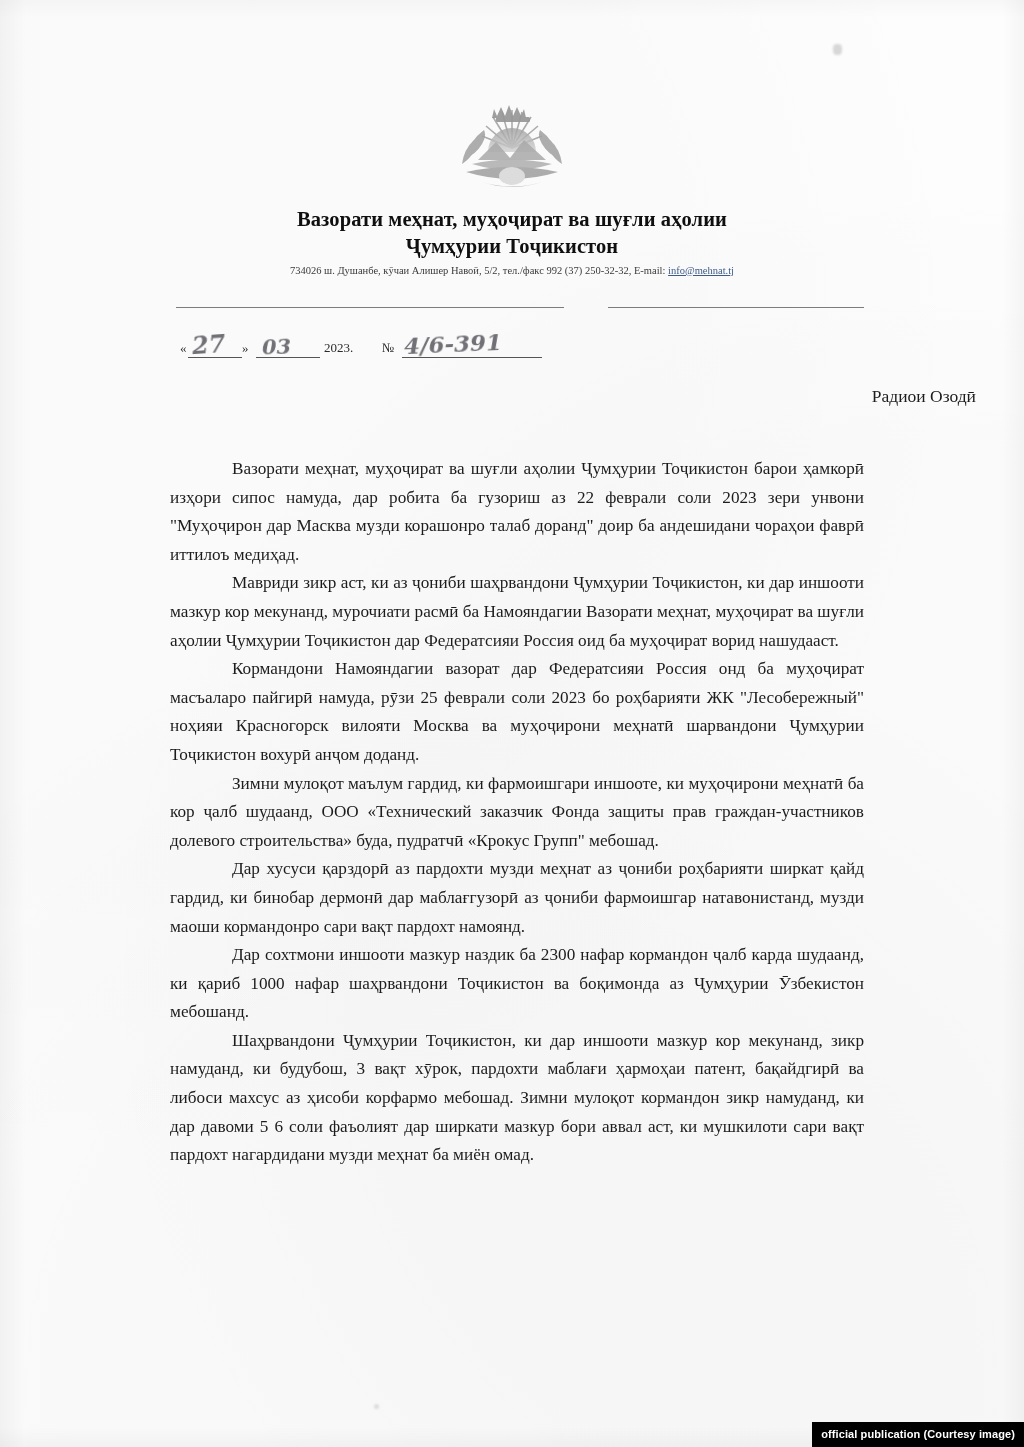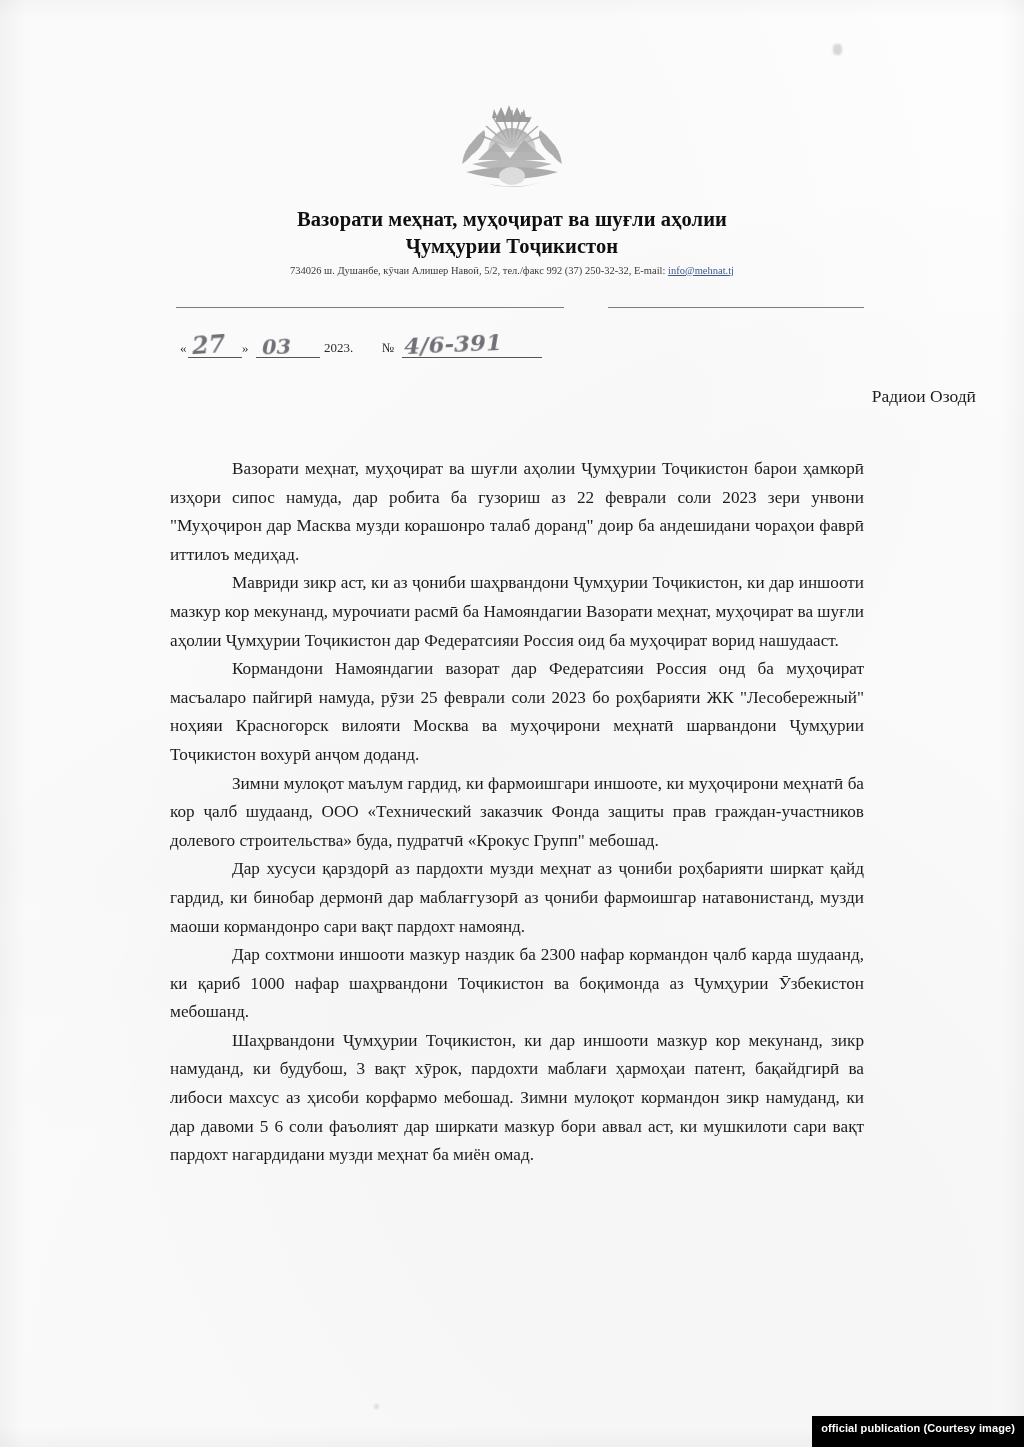--- a/index.html
+++ b/index.html
@@ -192,21 +192,21 @@
   .credit {
     position: absolute;
     right: 0;
     bottom: 0;
     background: #000000;
     color: #ffffff;
     font-family: "Liberation Sans", sans-serif;
     font-weight: bold;
     font-size: 11px;
     line-height: 14px;
-    padding: 5px 9px 12px 9px;
+    padding: 5px 9px 6px 9px;
     letter-spacing: 0.1px;
     white-space: nowrap;
   }
 
   
   .speck {
     position: absolute;
     left: 833px;
     top: 44px;
     width: 9px;

